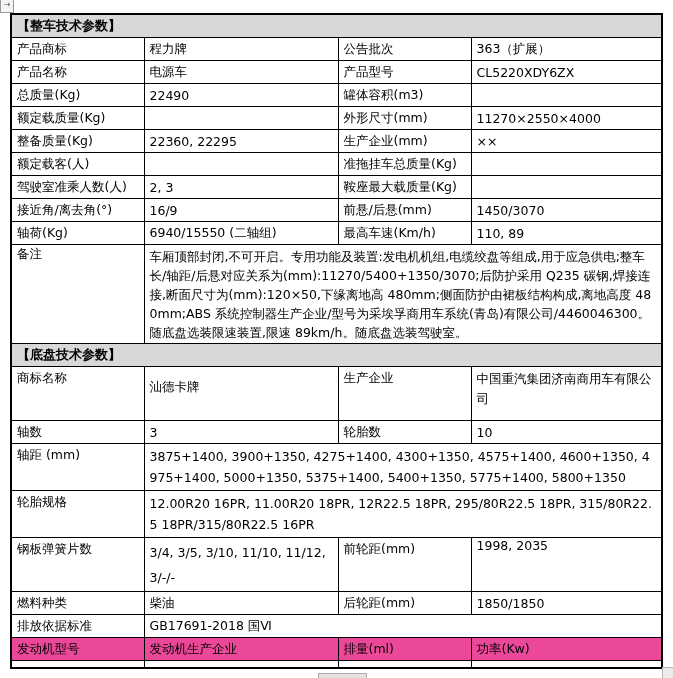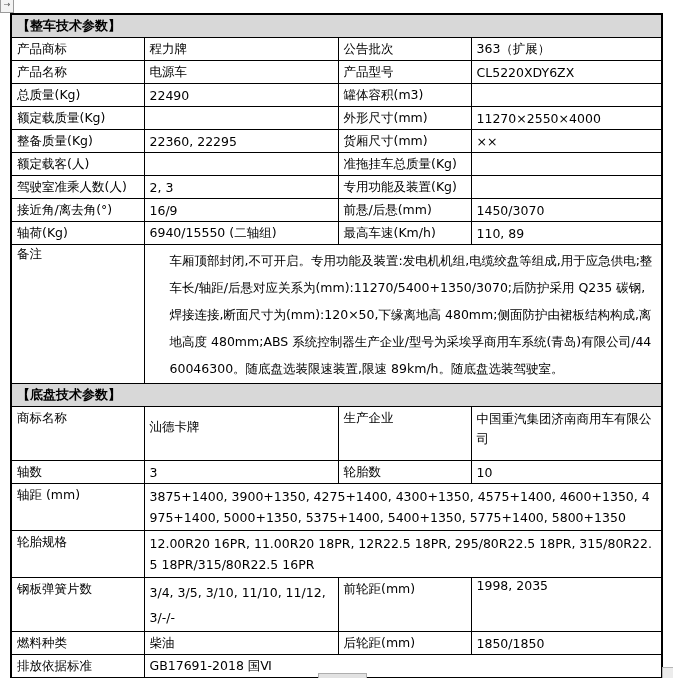--- a/index.html
+++ b/index.html
@@ -26,21 +26,21 @@
   tr.h42 td{height:40px;}
   tr.h44 td{height:42px;}
   .section-header td{
     background:#d8d8d8;
     font-weight:bold;
     font-size:13px;
     border-bottom:1px solid #000;
   }
   .engine-header td{background:#ec4899;}
   .remark-row td{vertical-align:top;}
-  .remark-text{line-height:27px;white-space:normal;word-break:break-all;margin-left:20px;}
+  .remark-text{line-height:19px;white-space:normal;word-break:break-all;}
   .engine-block td{vertical-align:top;padding-top:3px;padding-bottom:3px;}
   
   .table-handle{
     position:absolute;left:0;top:-3px;width:12px;height:14px;
     border:1px solid #9a9a9a;background:#f4f4f4;
     font-size:8px;line-height:14px;text-align:center;color:#555;
   }
   .scrollbar-thumb{
     position:absolute;left:318px;top:673px;width:47px;height:5px;
     background:#e2e2e2;border:1px solid #aeaeae;border-bottom:none;
@@ -88,33 +88,33 @@
   </tr>
   <tr class="h22">
     <td>额定载质量(Kg)</td>
     <td></td>
     <td>外形尺寸(mm)</td>
     <td>11270×2550×4000</td>
   </tr>
   <tr class="h22">
     <td>整备质量(Kg)</td>
     <td>22360, 22295</td>
-    <td>货厢尺寸(mm)</td>
+    <td>生产企业(mm)</td>
     <td>××</td>
   </tr>
   <tr class="h22">
     <td>额定载客(人)</td>
     <td></td>
     <td>准拖挂车总质量(Kg)</td>
     <td></td>
   </tr>
   <tr class="h22">
     <td>驾驶室准乘人数(人)</td>
     <td>2, 3</td>
-    <td>专用功能及装置(Kg)</td>
+    <td>鞍座最大载质量(Kg)</td>
     <td></td>
   </tr>
   <tr class="h22">
     <td>接近角/离去角(°)</td>
     <td>16/9</td>
     <td>前悬/后悬(mm)</td>
     <td>1450/3070</td>
   </tr>
   <tr class="h22">
     <td>轴荷(Kg)</td>

